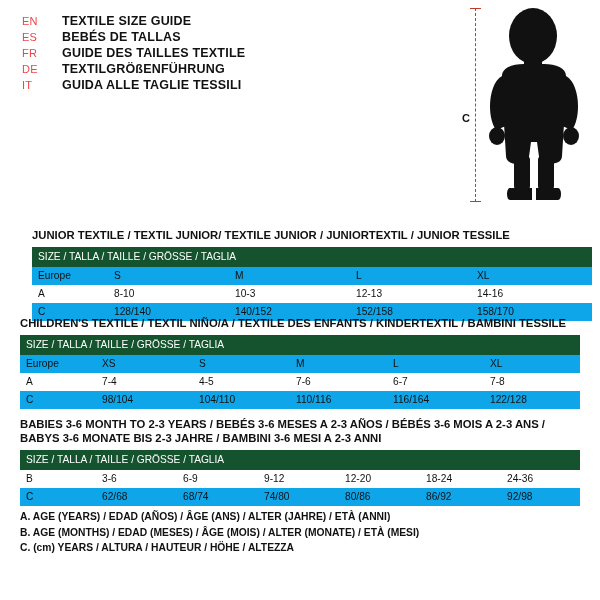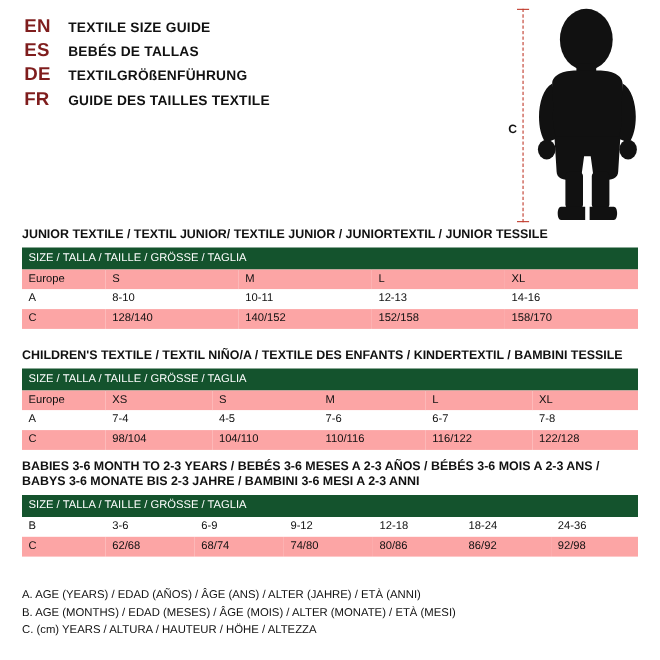--- a/index.html
+++ b/index.html
@@ -29,24 +29,24 @@
     left: 22px;
     width: 420px;
   }
   .hdr-row {
     display: flex;
     align-items: baseline;
     margin-bottom: 2px;
   }
   .hdr-lang {
     width: 40px;
-    font-size: 17px;
-    font-weight: bold;
+    font-size: 11px;
+    font-weight: normal;
     letter-spacing: 0.2px;
-    color: #7f1d1d;
+    color: #ef4444;
   }
   .hdr-text {
     font-size: 12.5px;
     font-weight: bold;
     letter-spacing: 0.2px;
     color: #111;
   }
 
   
   .figure-wrap {
@@ -116,33 +116,34 @@
   }
   tr.headrow td {
     background: #14532d;
     color: #ffffff;
     font-weight: normal;
     font-size: 10.2px;
     padding-top: 4px;
     padding-bottom: 4px;
   }
   tr.shade td {
-    background: #fca5a5;
+    background: #0ea5e9;
   }
   tr.plain td {
     background: #ffffff;
   }
   .rowlabel { width: 76px; }
 
   
   .legend {
     position: absolute;
     left: 20px;
-    top: 534px;
+    top: 509px;
     width: 560px;
+    font-weight: bold;
   }
   .legend div {
     font-size: 10.3px;
     color: #111;
     line-height: 15.5px;
   }
 </style>
 </head>
 <body>
 
@@ -151,26 +152,30 @@
   <div class="header">
     <div class="hdr-row">
       <span class="hdr-lang">EN</span>
       <span class="hdr-text">TEXTILE SIZE GUIDE</span>
     </div>
     <div class="hdr-row">
       <span class="hdr-lang">ES</span>
       <span class="hdr-text">BEBÉS DE TALLAS</span>
     </div>
     <div class="hdr-row">
+      <span class="hdr-lang">FR</span>
+      <span class="hdr-text">GUIDE DES TAILLES TEXTILE</span>
+    </div>
+    <div class="hdr-row">
       <span class="hdr-lang">DE</span>
       <span class="hdr-text">TEXTILGRÖßENFÜHRUNG</span>
     </div>
     <div class="hdr-row">
-      <span class="hdr-lang">FR</span>
-      <span class="hdr-text">GUIDE DES TAILLES TEXTILE</span>
+      <span class="hdr-lang">IT</span>
+      <span class="hdr-text">GUIDA ALLE TAGLIE TESSILI</span>
     </div>
   </div>
 
   <div class="figure-wrap">
     <div class="dash-line"></div>
     <div class="tick top"></div>
     <div class="tick bottom"></div>
     <div class="c-label">C</div>
     <svg class="baby" width="105" height="198" viewBox="0 0 105 198">
       <g fill="#111111">
@@ -197,21 +202,21 @@
         <rect x="32" y="150" width="16" height="34" rx="4"></rect>
 
         <rect x="56" y="150" width="16" height="34" rx="4"></rect>
 
         <path d="M28 182 L50 182 L50 194 L28 194 C24 194 24 182 28 182 Z"></path>
         <path d="M54 182 L76 182 C80 182 80 194 76 194 L54 194 Z"></path>
       </g>
     </svg>
   </div>
 
-  <div class="section" style="top:206px;">
+  <div class="section" style="top:228px;margin-left:12px;">
     <div class="sec-title">JUNIOR TEXTILE / TEXTIL JUNIOR/ TEXTILE JUNIOR / JUNIORTEXTIL / JUNIOR TESSILE</div>
     <table>
       <colgroup>
         <col style="width:76px">
           <col style="width:121px">
           <col style="width:121px">
           <col style="width:121px">
           <col style="width:121px">
       </colgroup>
       <tbody>
@@ -221,21 +226,21 @@
         <tr class="shade">
           <td class="rowlabel">Europe</td>
           <td>S</td>
           <td>M</td>
           <td>L</td>
           <td>XL</td>
         </tr>
         <tr class="plain">
           <td class="rowlabel">A</td>
           <td>8-10</td>
-          <td>10-11</td>
+          <td>10-3</td>
           <td>12-13</td>
           <td>14-16</td>
         </tr>
         <tr class="shade">
           <td class="rowlabel">C</td>
           <td>128/140</td>
           <td>140/152</td>
           <td>152/158</td>
           <td>158/170</td>
         </tr>
@@ -272,21 +277,21 @@
           <td>4-5</td>
           <td>7-6</td>
           <td>6-7</td>
           <td>7-8</td>
         </tr>
         <tr class="shade">
           <td class="rowlabel">C</td>
           <td>98/104</td>
           <td>104/110</td>
           <td>110/116</td>
-          <td>116/122</td>
+          <td>116/164</td>
           <td>122/128</td>
         </tr>
       </tbody>
     </table>
   </div>
 
   <div class="section" style="top:417px;">
     <div class="sec-title">BABIES 3-6 MONTH TO 2-3 YEARS / BEBÉS 3-6 MESES A 2-3 AÑOS / BÉBÉS 3-6 MOIS A 2-3 ANS / BABYS 3-6 MONATE BIS 2-3 JAHRE / BAMBINI 3-6 MESI A 2-3 ANNI</div>
     <table>
       <colgroup>
@@ -300,21 +305,21 @@
       </colgroup>
       <tbody>
         <tr class="headrow">
           <td colspan="7">SIZE / TALLA / TAILLE / GRÖSSE / TAGLIA</td>
         </tr>
         <tr class="plain">
           <td class="rowlabel">B</td>
           <td>3-6</td>
           <td>6-9</td>
           <td>9-12</td>
-          <td>12-18</td>
+          <td>12-20</td>
           <td>18-24</td>
           <td>24-36</td>
         </tr>
         <tr class="shade">
           <td class="rowlabel">C</td>
           <td>62/68</td>
           <td>68/74</td>
           <td>74/80</td>
           <td>80/86</td>
           <td>86/92</td>

